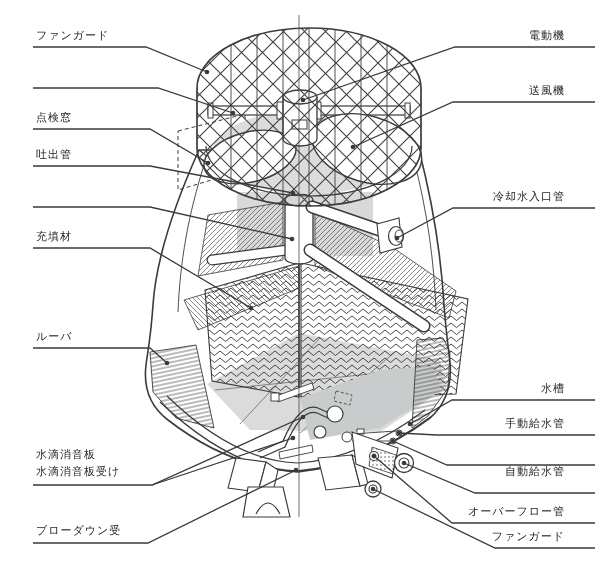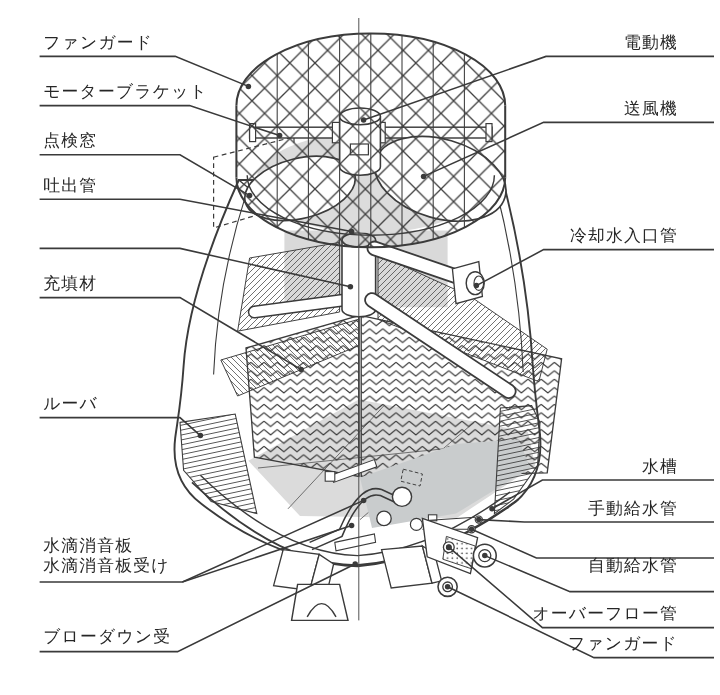--- a/index.html
+++ b/index.html
@@ -2,21 +2,21 @@
 <html><head>
 <meta charset="utf-8">
 <style>
   html,body{margin:0;padding:0;background:#fff;}
   #stage{
     position:relative;width:600px;height:579px;background:#ffffff;overflow:hidden;
     font-family:"DejaVu Sans","Liberation Sans",sans-serif;
   }
   #diagram-svg{position:absolute;left:0;top:0;}
   .lbl{
-    position:absolute;font-size:14px;line-height:16px;letter-spacing:1px;
+    position:absolute;font-size:11px;line-height:16px;letter-spacing:1px;
     color:#262626;white-space:nowrap;
   }
   .lbl.right{text-align:left;}
 </style>
 </head>
 <body>
 
 <div id="stage">
 
   <svg id="diagram-svg" width="600" height="579" viewBox="0 0 600 579">
@@ -208,21 +208,20 @@
         <circle cx="410" cy="424" r="2.3"></circle>
       <circle cx="399" cy="433" r="2.3"></circle>
         <circle cx="393" cy="441" r="2.3"></circle>
       <circle cx="404" cy="463" r="2.3"></circle>
         <circle cx="374" cy="456" r="2.3"></circle>
       <circle cx="373" cy="489" r="2.3"></circle>
     </g>
   </svg>
 
   <div class="lbl" style="left:36px;top:28px">ファンガード</div>
-  <div class="lbl" style="left:36px;top:69px">モーターブラケット</div>
   <div class="lbl" style="left:36px;top:110px">点検窓</div>
   <div class="lbl" style="left:36px;top:147px">吐出管</div>
   <div class="lbl" style="left:36px;top:229px">充填材</div>
   <div class="lbl" style="left:36px;top:329px">ルーバ</div>
   <div class="lbl" style="left:36px;top:447px">水滴消音板</div>
   <div class="lbl" style="left:36px;top:523px">ブローダウン受</div>
   <div class="lbl" style="left:36px;top:464px">水滴消音板受け</div>
 
   <div class="lbl right" style="right:35px;top:28px">電動機</div>
   <div class="lbl right" style="right:35px;top:83px">送風機</div>

